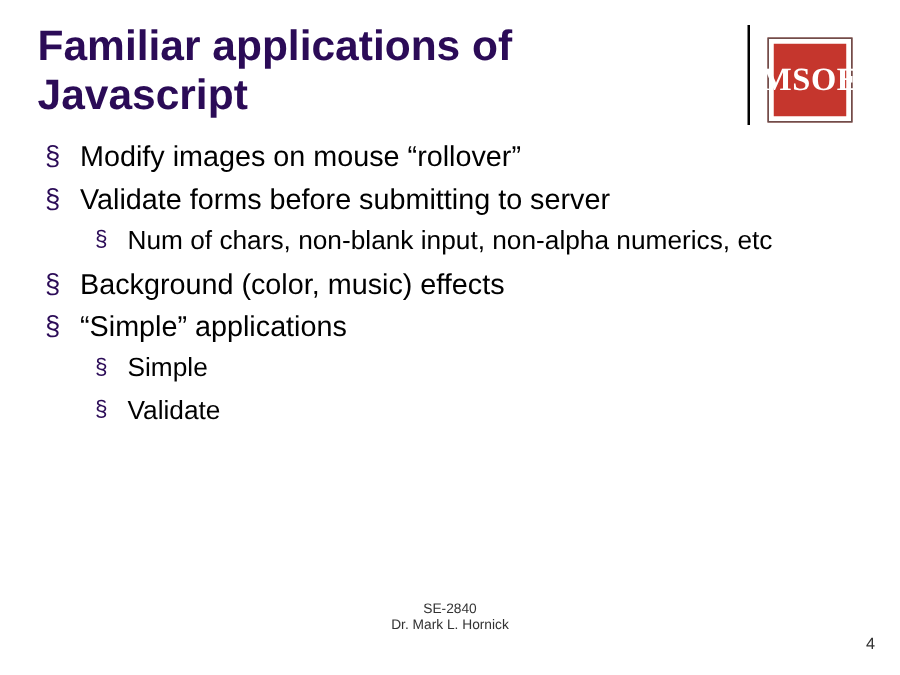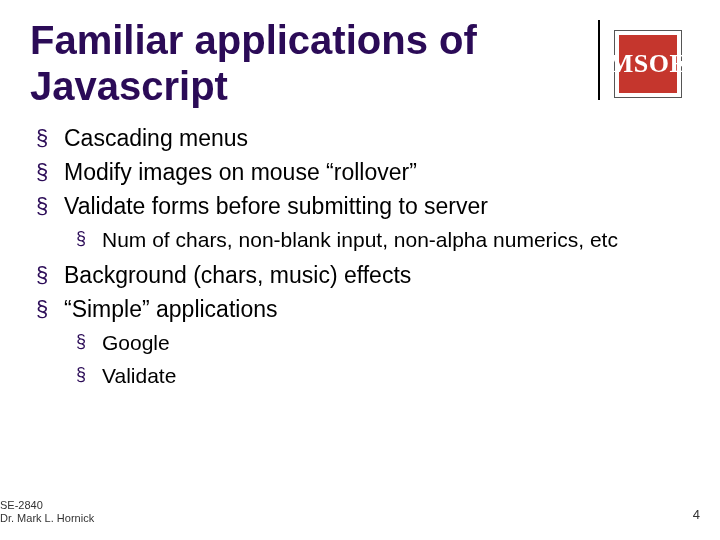--- a/index.html
+++ b/index.html
@@ -14,21 +14,21 @@
     position: relative;
     width: 720px;
     height: 540px;
     padding: 18px 30px 20px 30px;
   }
   .header {
     position: relative;
     margin-bottom: 14px;
   }
   .title {
-    font-size: 40px;
+    font-size: 34px;
     font-weight: 700;
     color: #2b0b57;
     line-height: 1.14;
     padding-right: 160px;
   }
   .title-rule {
     position: absolute;
     top: 2px;
     right: 90px;
     width: 2px;
@@ -95,23 +95,24 @@
   .l2::before {
     content: "§";
     position: absolute;
     left: 8px;
     top: 0;
     color: #2b0b57;
     font-size: 18px;
   }
   .footer {
     position: absolute;
-    bottom: 14px;
+    bottom: 32px;
     left: 0;
     width: 720px;
+    text-align: center;
     font-size: 11px;
     color: #333;
     line-height: 1.25;
   }
   .pagenum {
     position: absolute;
     bottom: 18px;
     right: 20px;
     font-size: 13px;
     color: #333;
@@ -126,30 +127,29 @@
     <div class="title">Familiar applications of Javascript</div>
     <div class="title-rule"></div>
     <div class="logo">
       <span class="logo-line">MS</span>
       <span class="logo-line">OE</span>
       <span class="logo-underline"></span>
     </div>
   </div>
 
   <ul>
-    <li class="l1">Cascading menus</li>
     <li class="l1">Modify images on mouse “rollover”</li>
     <li class="l1">Validate forms before submitting to server</li>
     <ul class="sub">
       <li class="l2">Num of chars, non-blank input, non-alpha numerics, etc</li>
     </ul>
-    <li class="l1">Background (chars, music) effects</li>
+    <li class="l1">Background (color, music) effects</li>
     <li class="l1">“Simple” applications</li>
     <ul class="sub">
-      <li class="l2">Google</li>
+      <li class="l2">Simple</li>
       <li class="l2">Validate</li>
     </ul>
   </ul>
 
   <div class="footer">
     <div>SE-2840</div>
     <div>Dr. Mark L. Hornick</div>
   </div>
   <div class="pagenum">4</div>
 </div>

